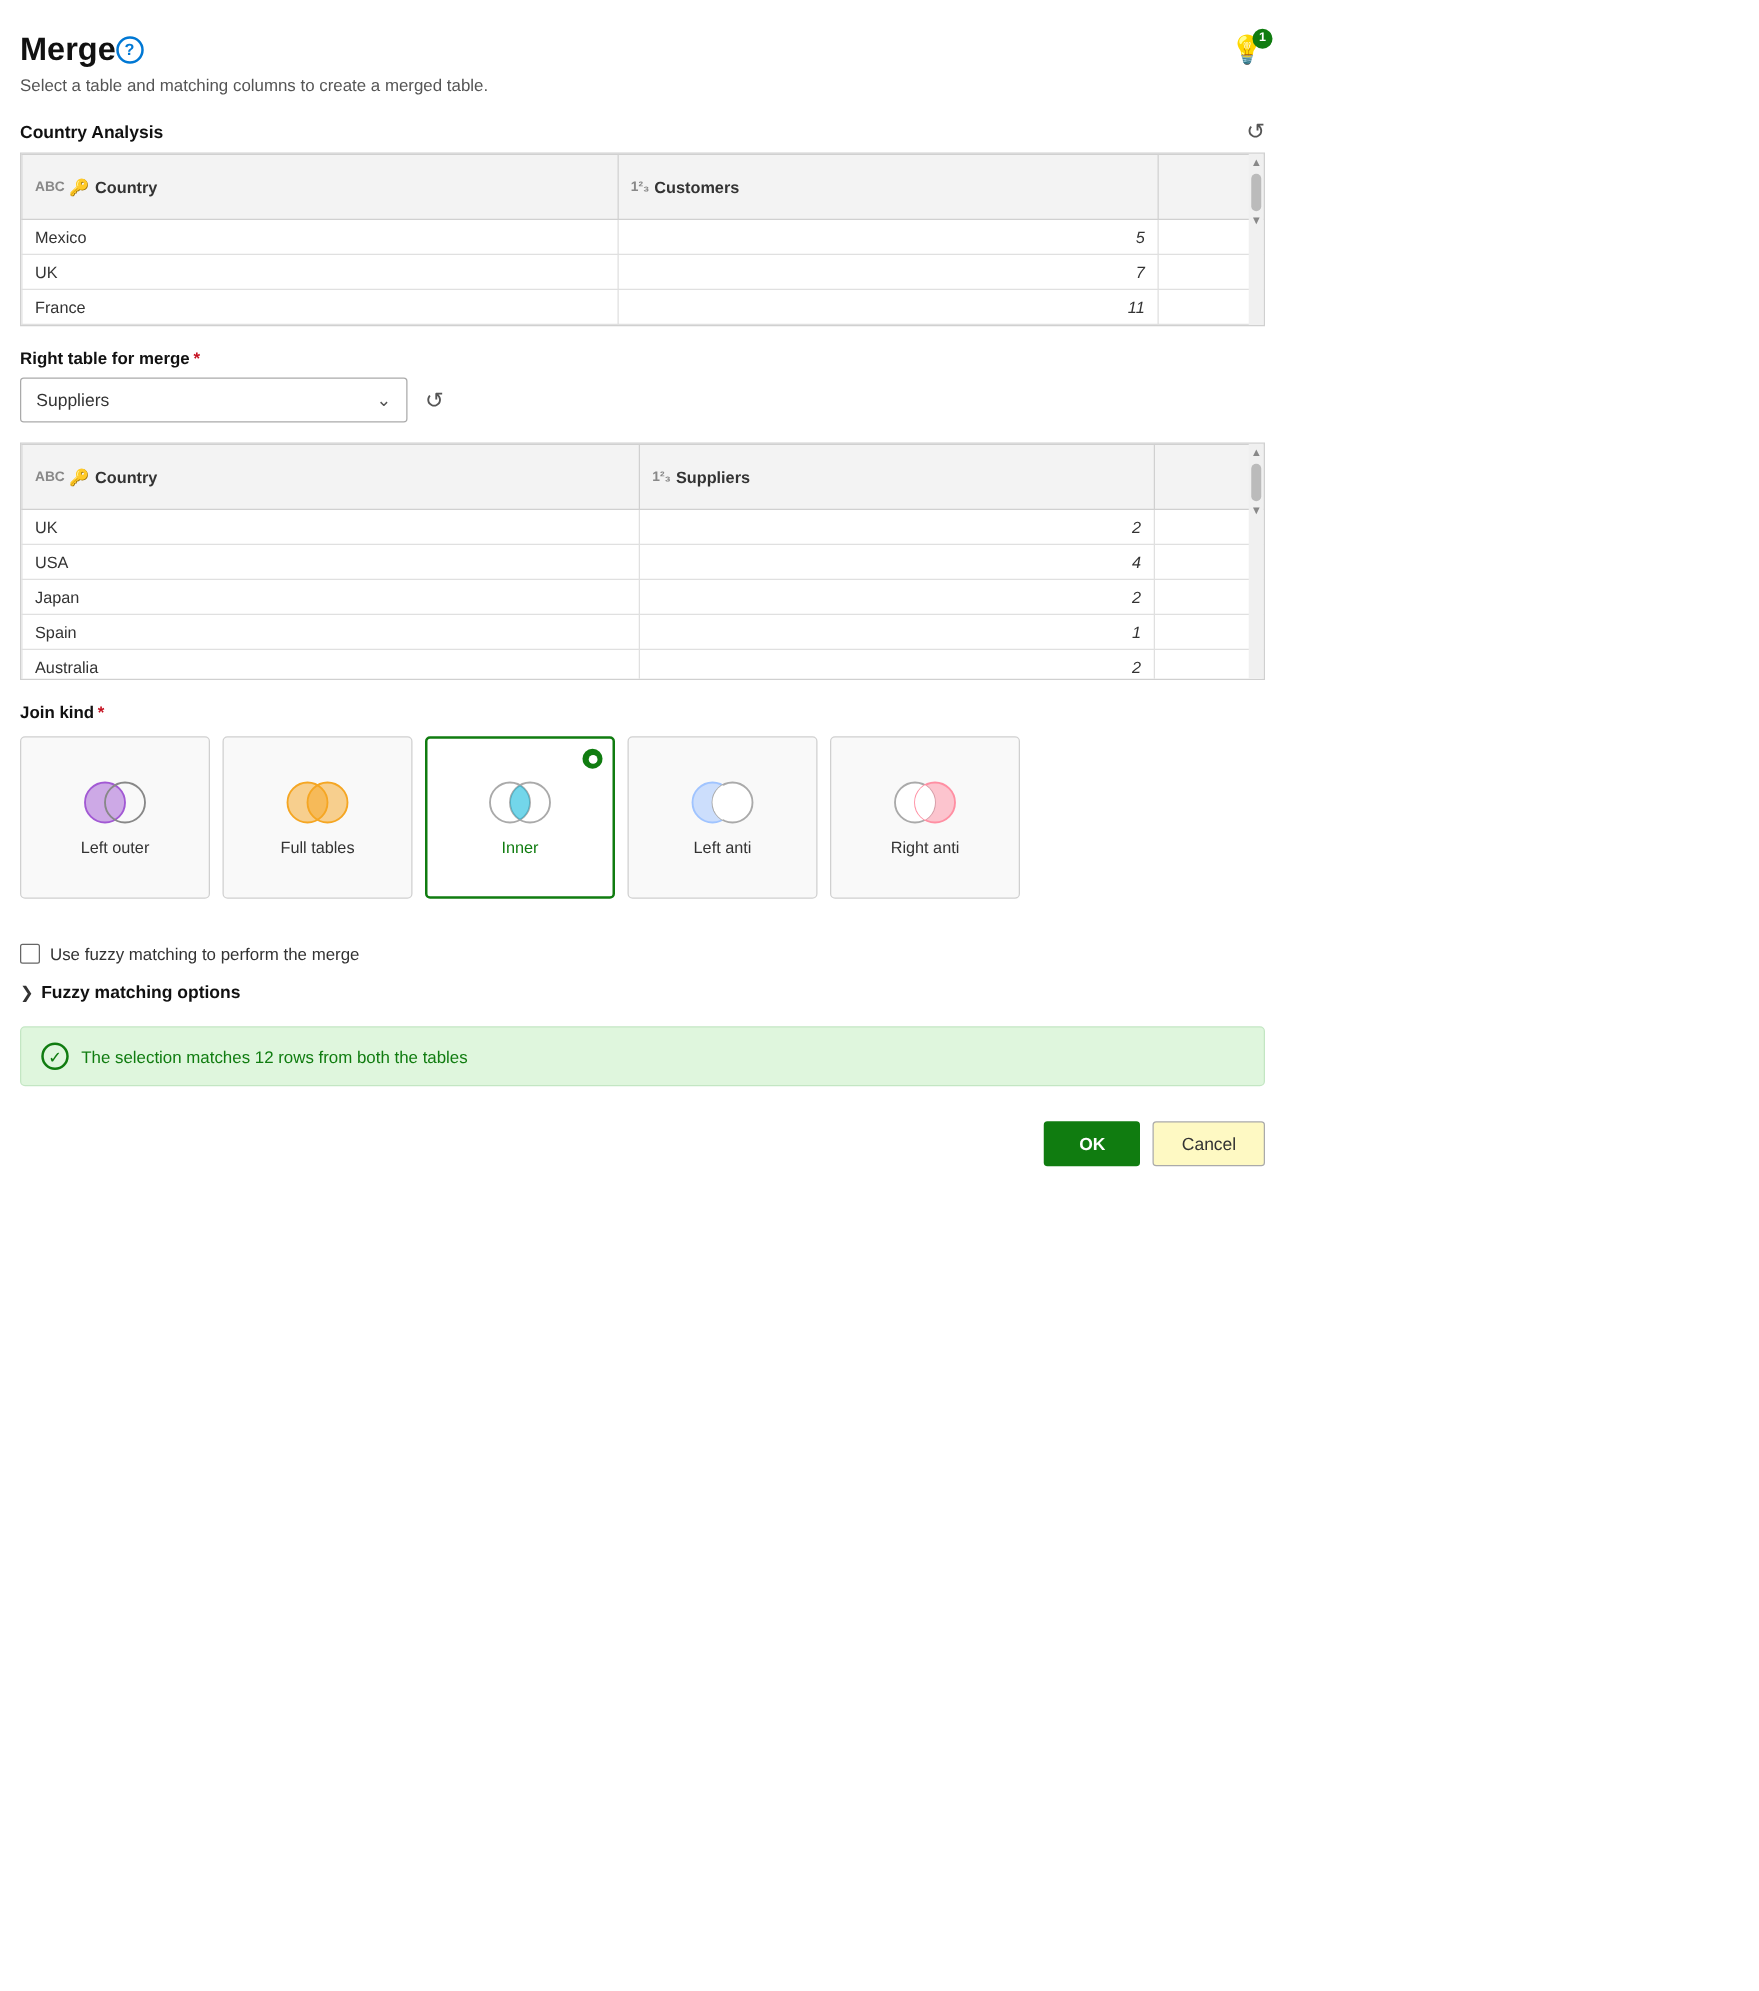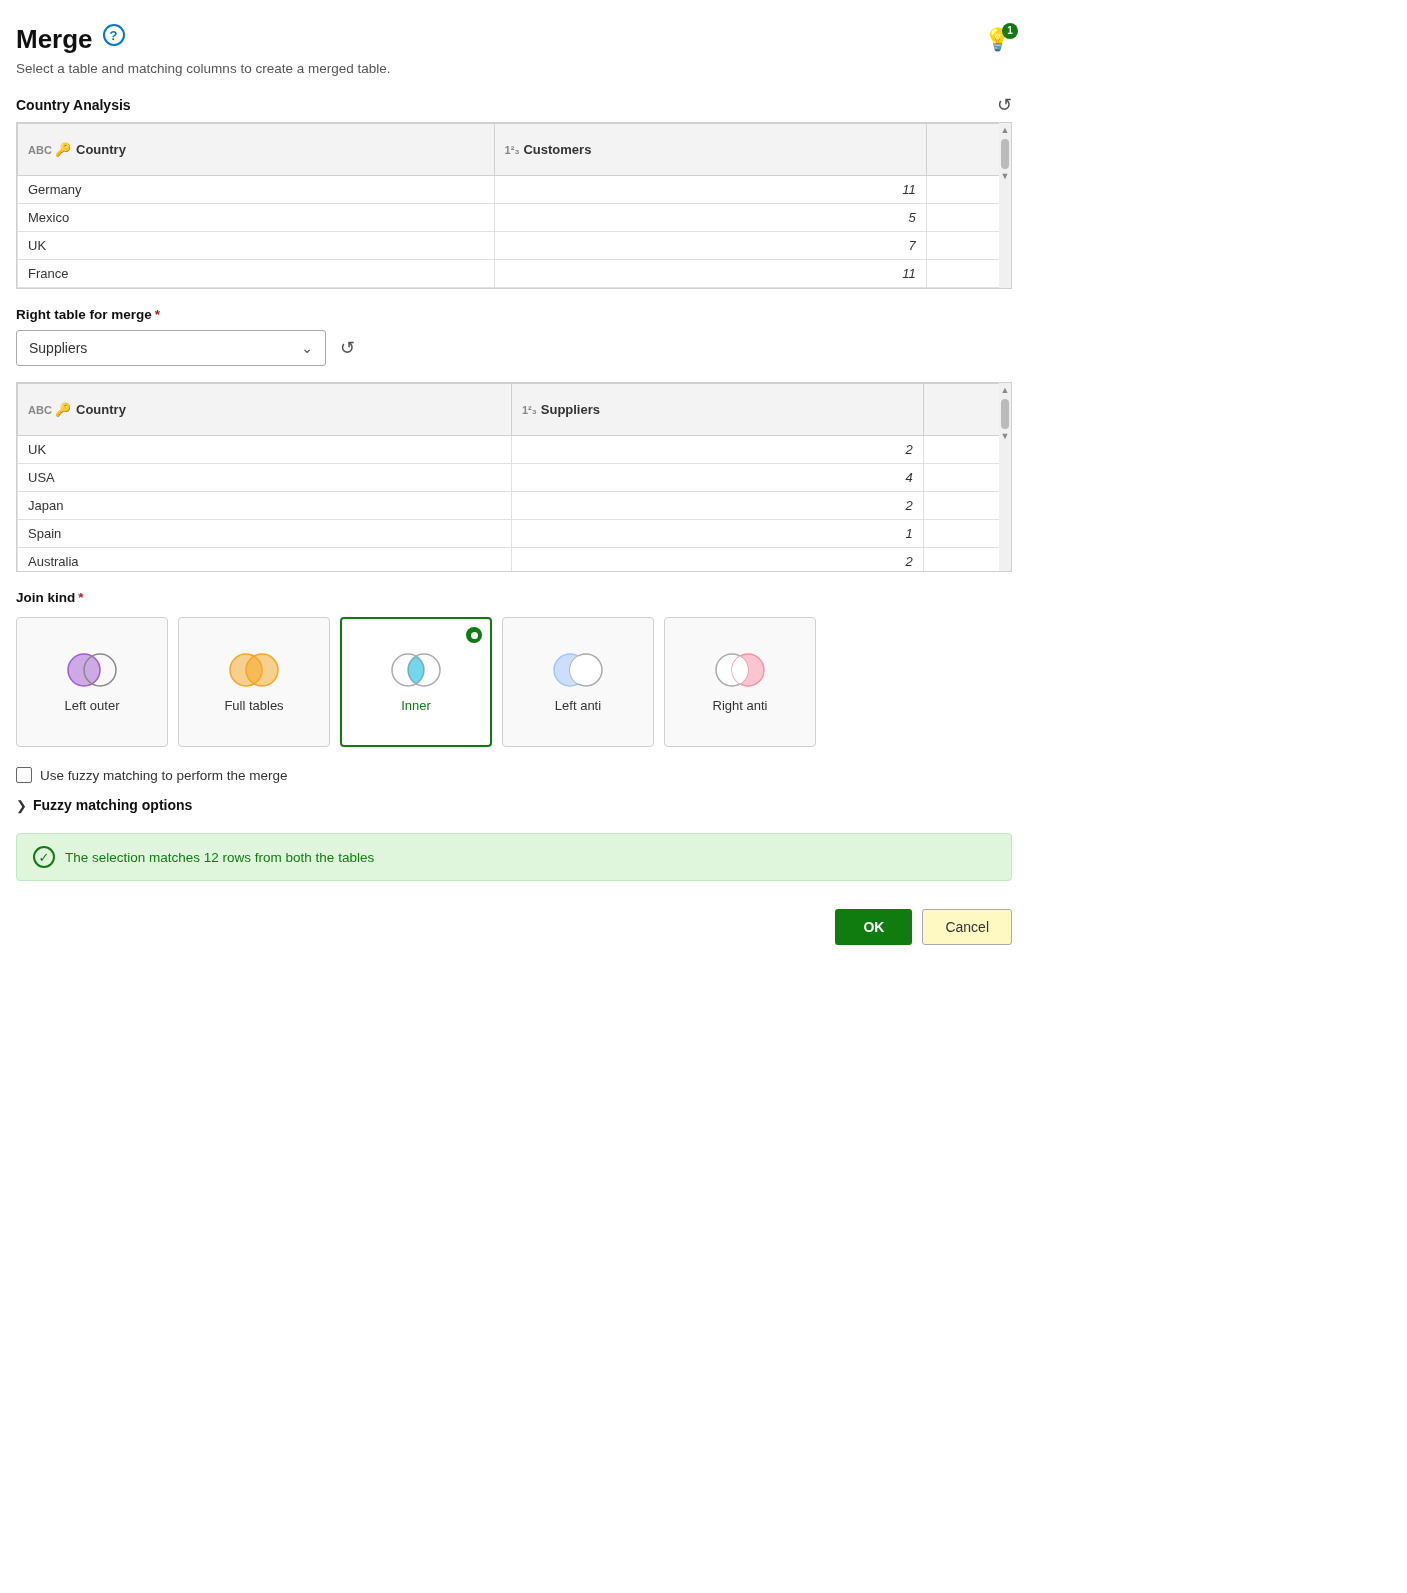--- a/index.html
+++ b/index.html
@@ -15,21 +15,21 @@
 
     .header-row {
       display: flex;
       align-items: center;
       justify-content: space-between;
       margin-bottom: 6px;
     }
 
     .title-group {
       display: flex;
-      gap: 10px;
+      align-items: center;
     }
 
     .title {
       font-size: 26px;
       font-weight: 600;
       color: #111;
     }
 
     .help-icon {
       width: 22px;
@@ -216,21 +216,21 @@
     .join-kind-label {
       font-size: 13.5px;
       font-weight: 600;
       color: #111;
       margin-bottom: 12px;
     }
 
     .join-cards {
       display: flex;
       gap: 10px;
-      margin-bottom: 20px;
+      margin-bottom: 36px;
       flex-wrap: wrap;
     }
 
     .join-card {
       width: 152px;
       height: 130px;
       border: 1px solid #d0d0d0;
       border-radius: 4px;
       background: #f9f9f9;
       display: flex;
@@ -426,25 +426,20 @@
           <div class="th-content">
             <span class="icon-123">1²₃</span>
             <span>Customers</span>
           </div>
         </th>
         <th></th>
       </tr>
     </thead>
     <tbody>
       <tr>
-        <td>Germany</td>
-        <td class="num">11</td>
-        <td></td>
-      </tr>
-      <tr>
         <td>Mexico</td>
         <td class="num">5</td>
         <td></td>
       </tr>
       <tr>
         <td>UK</td>
         <td class="num">7</td>
         <td></td>
       </tr>
       <tr>

